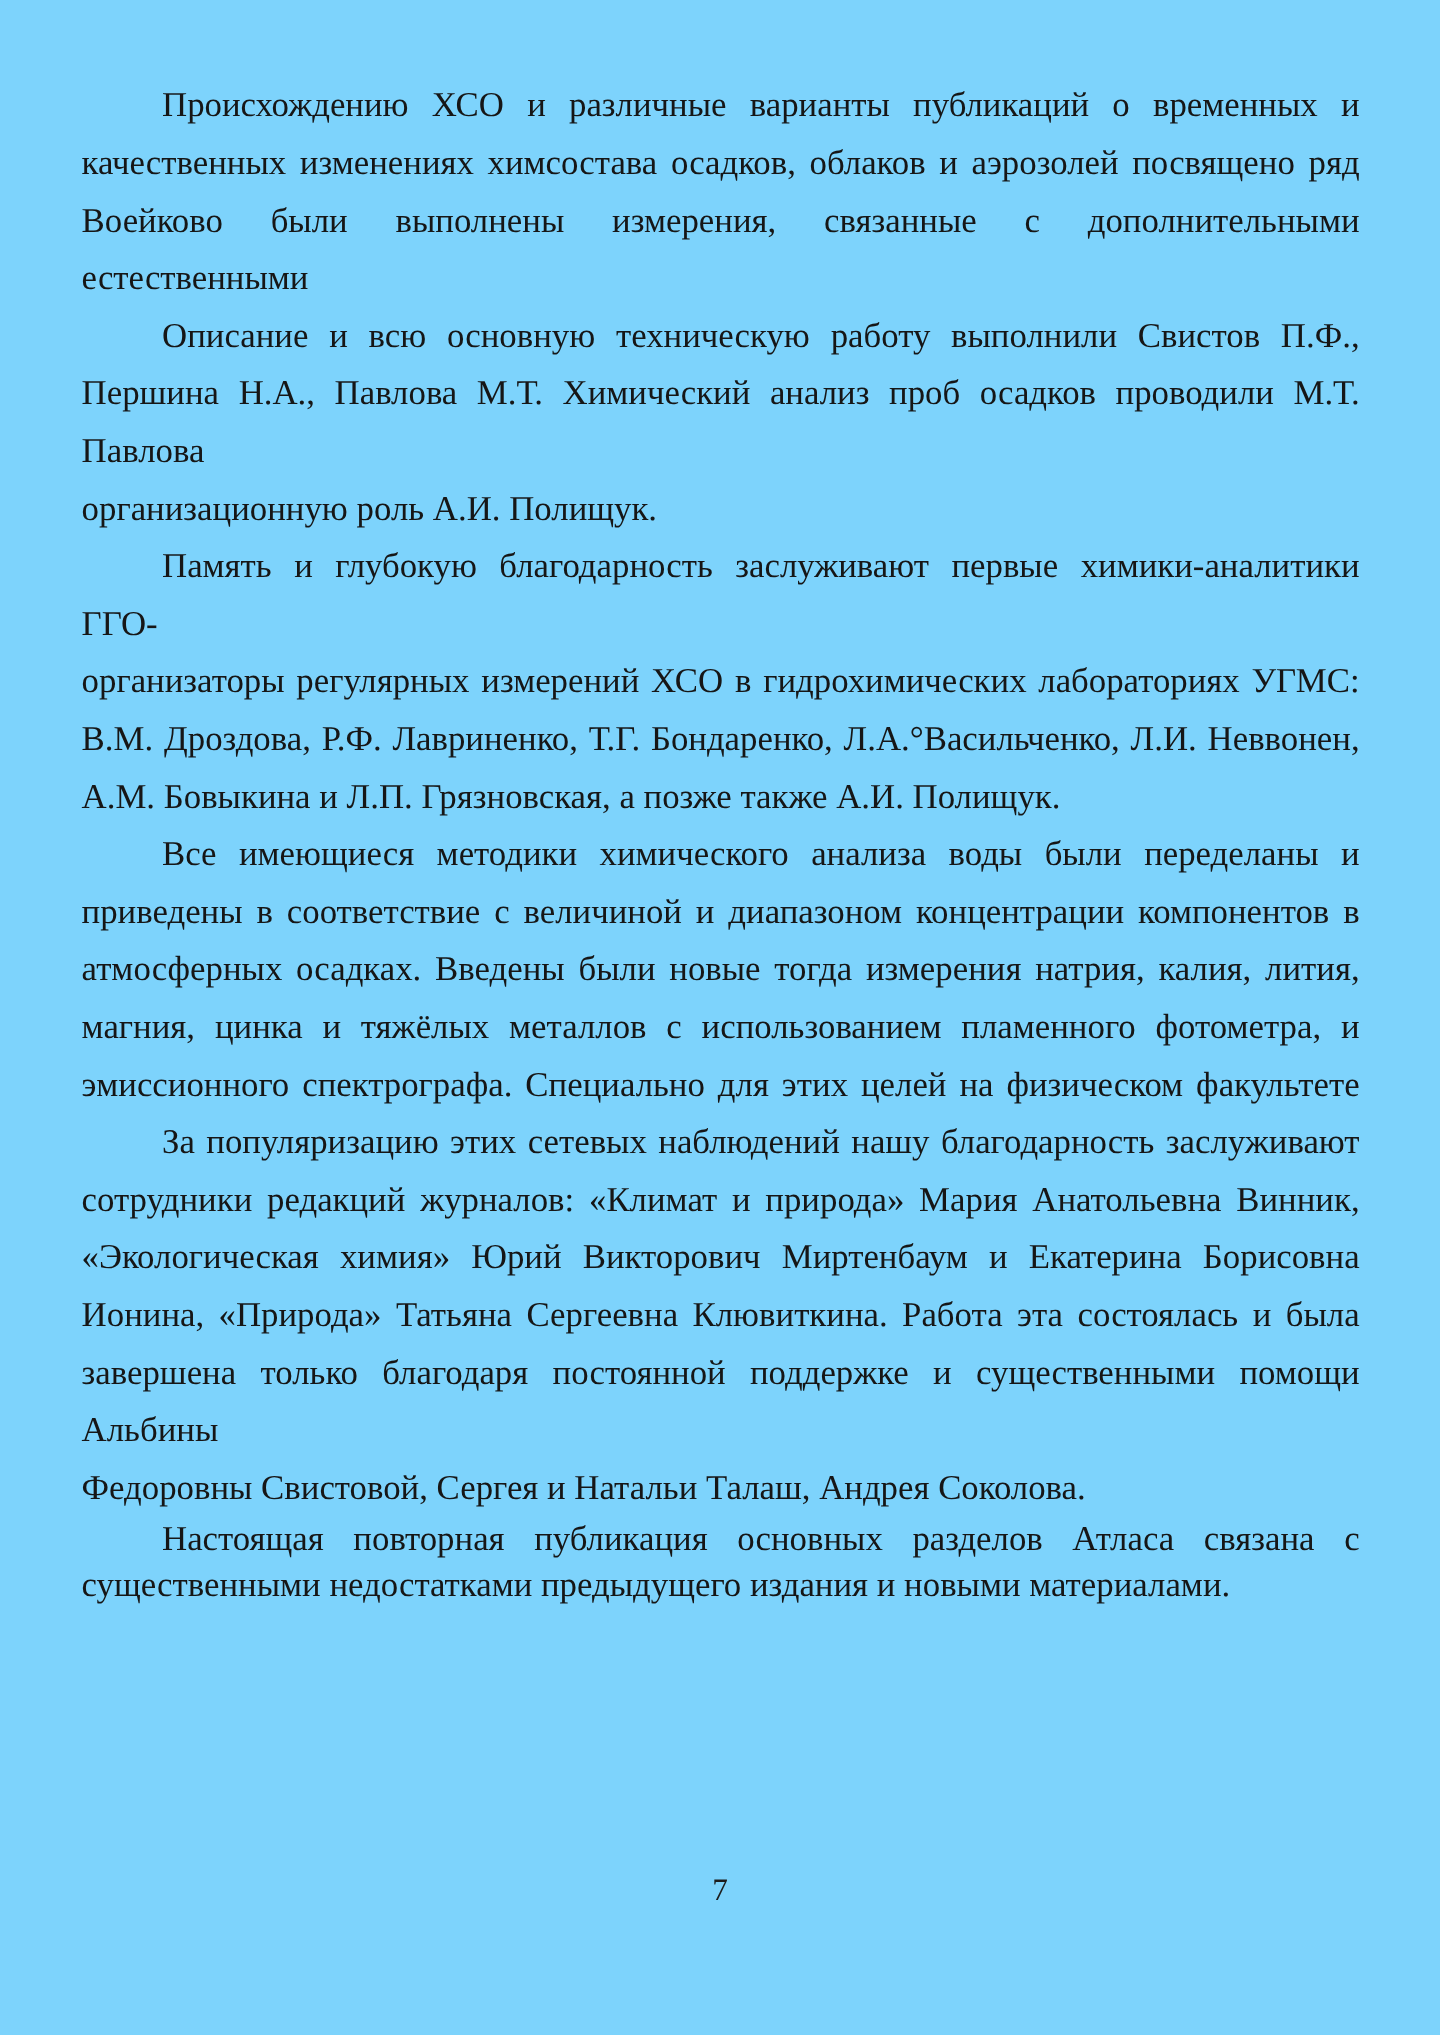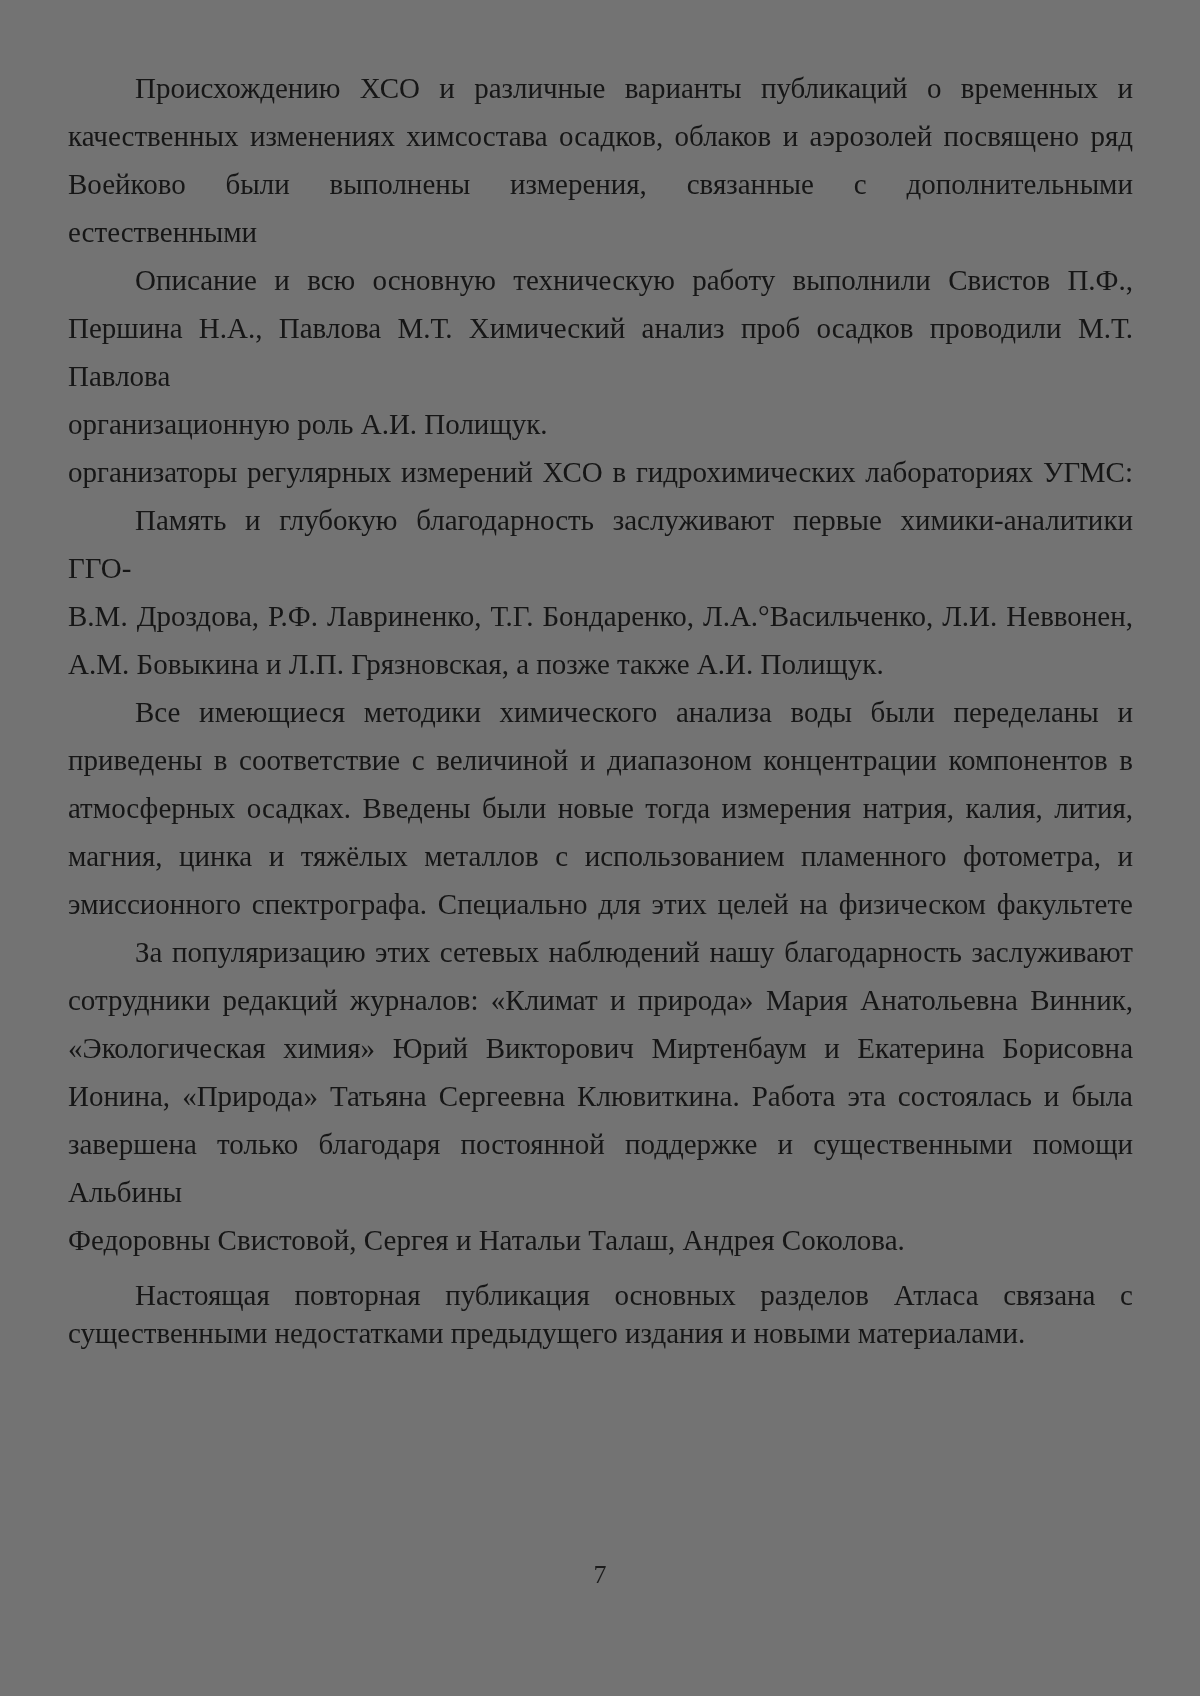--- a/index.html
+++ b/index.html
@@ -4,39 +4,39 @@
 <style>
   html, body {
     margin: 0;
     padding: 0;
     background: #ffffff;
   }
   .sheet {
     position: relative;
     width: 1200px;
     height: 1696px;
-    background: #737373;
+    background: #7dd3fc;
     overflow: hidden;
     font-family: "Liberation Serif", "DejaVu Serif", serif;
     color: #161616;
   }
   .page-body {
     position: absolute;
     left: 68px;
     top: 64px;
     width: 1065px;
   }
   .para {
     margin: 0;
     font-size: 29px;
     line-height: 48px;
   }
   .para.last-para {
     line-height: 38px;
-    margin-top: 12px;
+    margin-top: 0;
   }
   .line {
     display: block;
     width: 100%;
     text-align: justify;
     text-align-last: justify;
     white-space: normal;
     hyphens: none;
   }
   .line.first {
@@ -65,22 +65,22 @@
         <div class="line first">Происхождению ХСО и различные варианты публикаций о временных и</div>
         <div class="line">качественных изменениях химсостава осадков, облаков и аэрозолей посвящено ряд</div>
         <div class="line">Воейково были выполнены измерения, связанные с дополнительными естественными</div>
       </div>
       <div class="para">
         <div class="line first">Описание и всю основную техническую работу выполнили Свистов П.Ф.,</div>
         <div class="line">Першина Н.А., Павлова М.Т. Химический анализ проб осадков проводили М.Т. Павлова</div>
         <div class="line final">организационную роль А.И. Полищук.</div>
       </div>
       <div class="para">
+        <div class="line first">Память и глубокую благодарность заслуживают первые химики-аналитики ГГО-</div>
         <div class="line">организаторы регулярных измерений ХСО в гидрохимических лабораториях УГМС:</div>
-        <div class="line first">Память и глубокую благодарность заслуживают первые химики-аналитики ГГО-</div>
         <div class="line">В.М. Дроздова, Р.Ф. Лавриненко, Т.Г. Бондаренко, Л.А.°Васильченко, Л.И. Неввонен,</div>
         <div class="line final">А.М. Бовыкина и Л.П. Грязновская, а позже также А.И. Полищук.</div>
       </div>
       <div class="para">
         <div class="line first">Все имеющиеся методики химического анализа воды были переделаны и</div>
         <div class="line">приведены в соответствие с величиной и диапазоном концентрации компонентов в</div>
         <div class="line">атмосферных осадках. Введены были новые тогда измерения натрия, калия, лития,</div>
         <div class="line">магния, цинка и тяжёлых металлов с использованием пламенного фотометра, и</div>
         <div class="line">эмиссионного спектрографа. Специально для этих целей на физическом факультете</div>
       </div>

